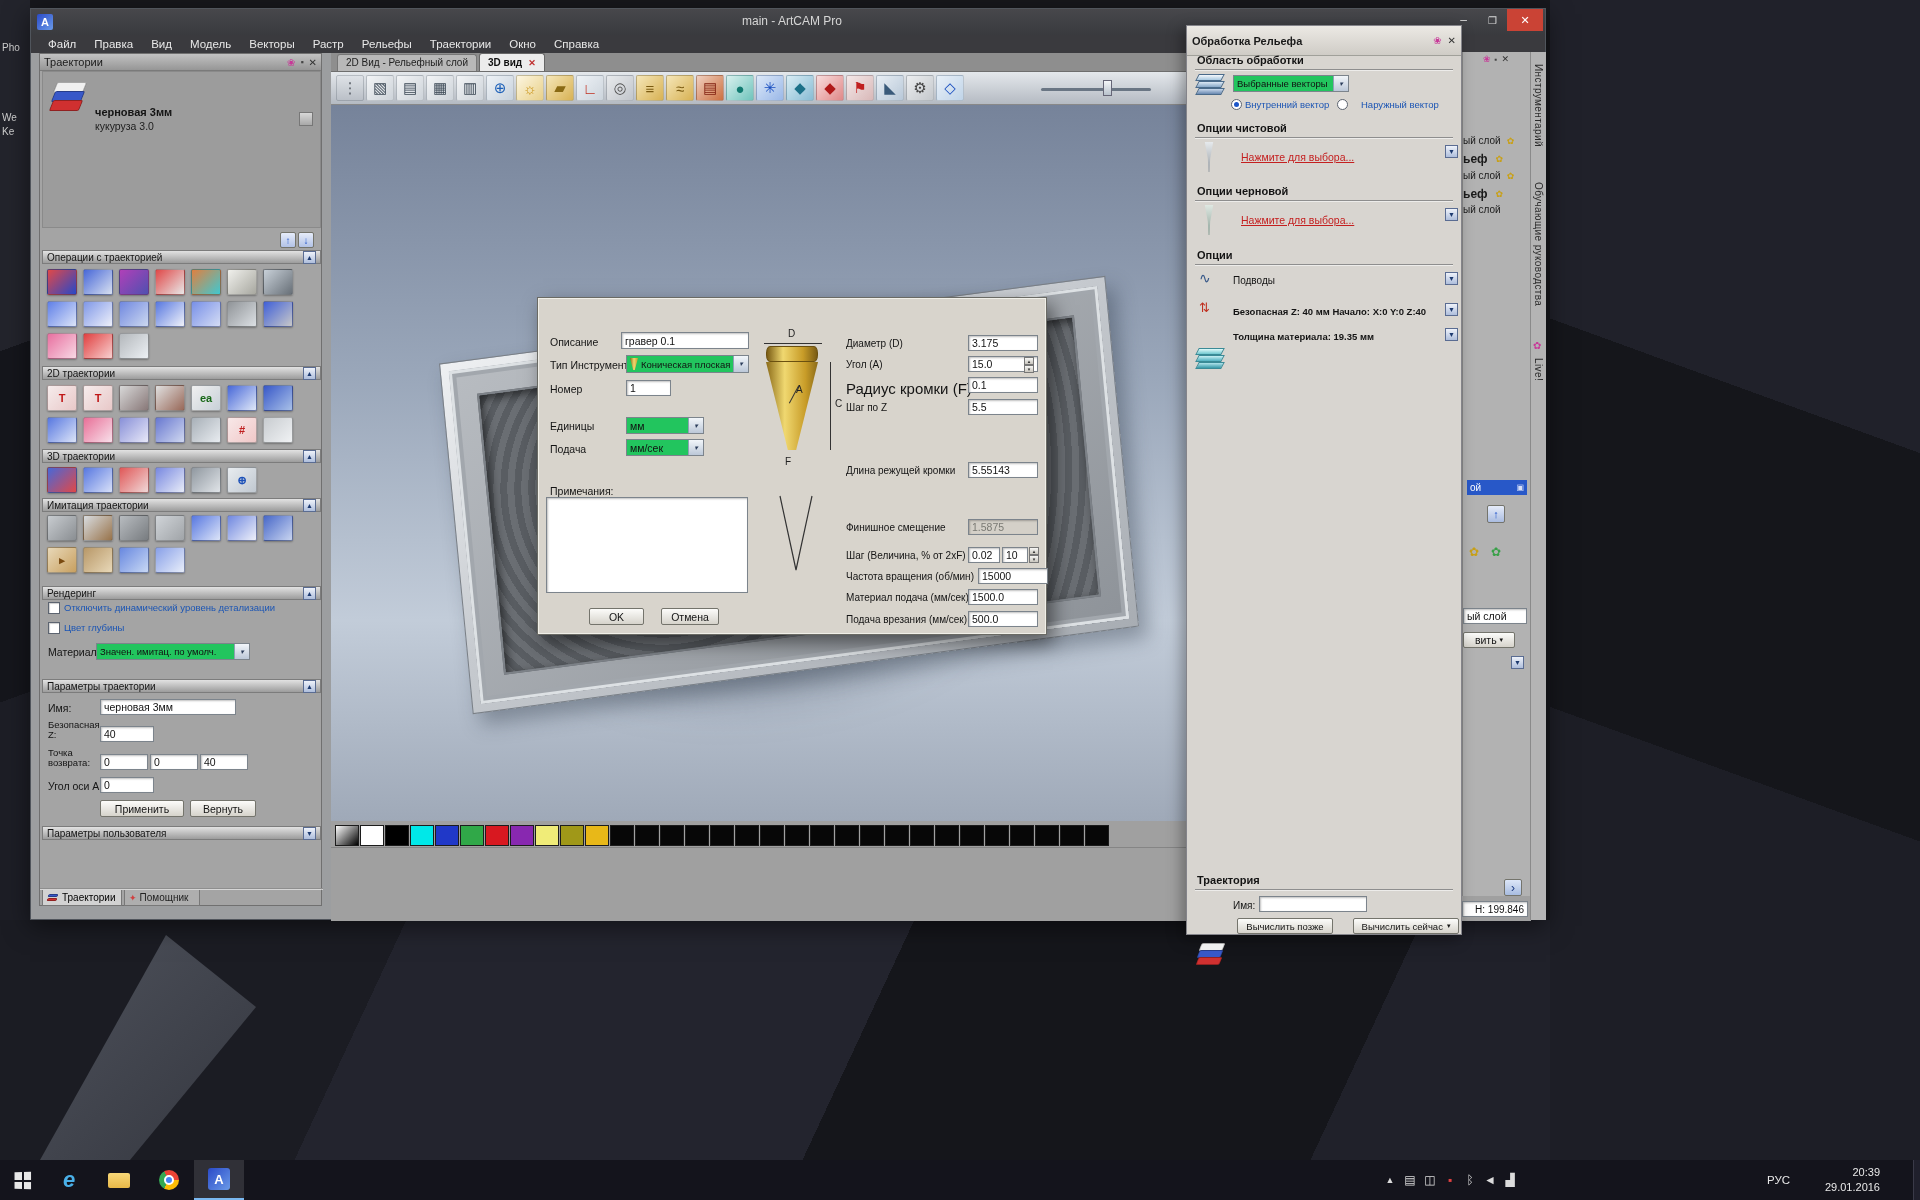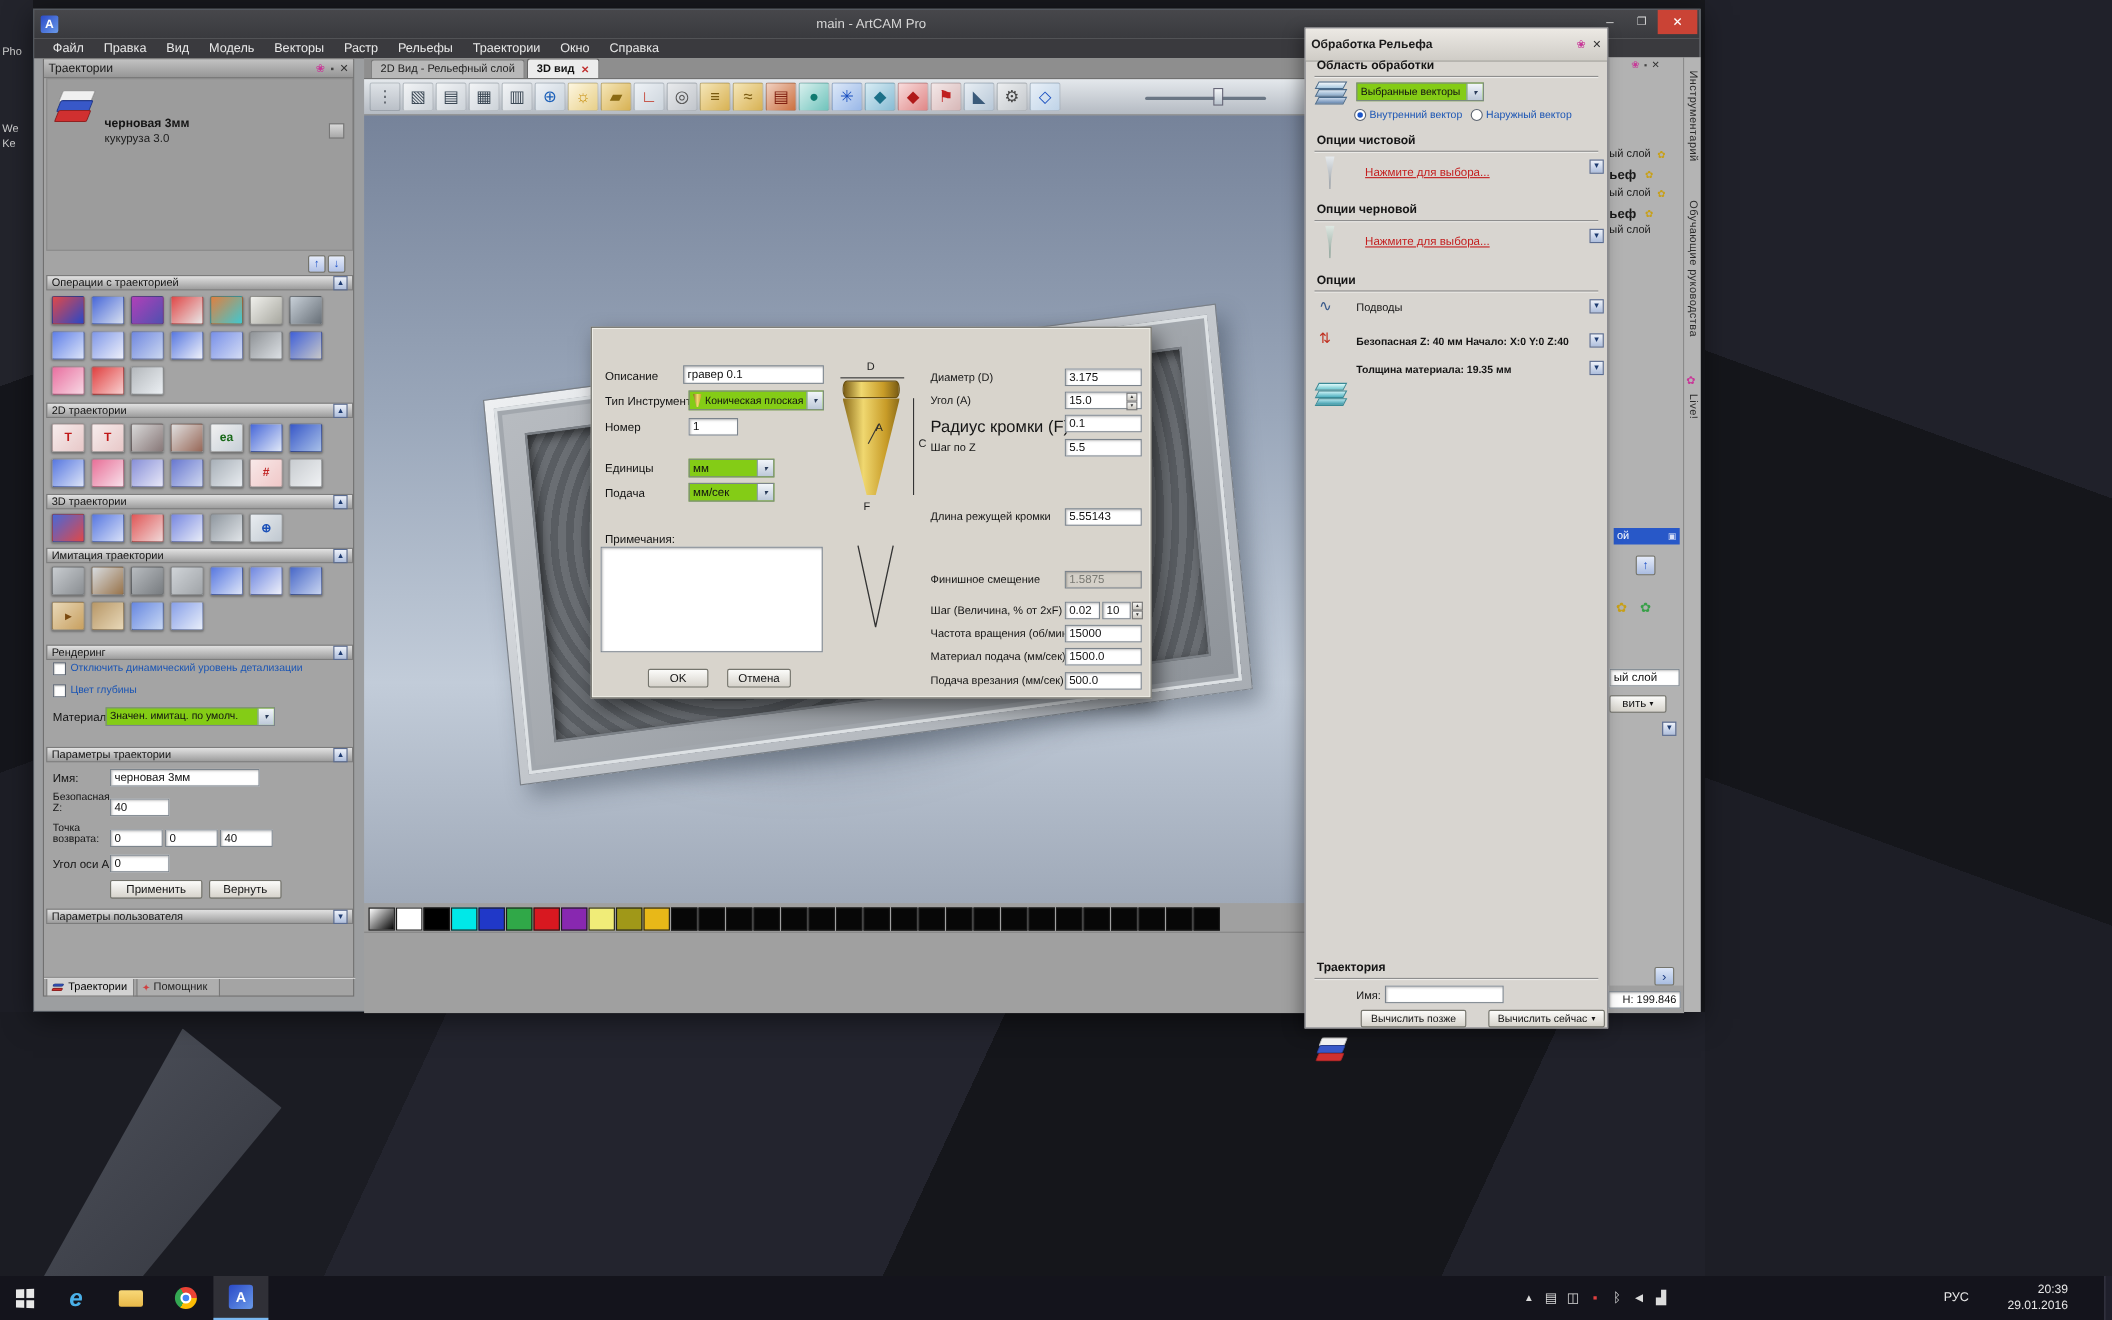--- a/index.html
+++ b/index.html
@@ -4,21 +4,21 @@
 <style>
 *{margin:0;padding:0;box-sizing:border-box}
 html,body{width:1920px;height:1200px}
 body{position:relative;overflow:hidden;background:#17181d;font-family:"Liberation Sans",sans-serif}
 .abs{position:absolute}
 .f{display:flex;align-items:center}
 .sec{height:14px;background:linear-gradient(#e2e2e2,#9c9c9c);border:1px solid #7c7c7c;font-size:10px;color:#141414;display:flex;align-items:center;padding:0 4px}
 .tgl{width:13px;height:13px;background:linear-gradient(#eef2fa,#aebedc);border:1px solid #5a6c92;font-size:7px;color:#1d3a70;display:flex;align-items:center;justify-content:center;margin-left:auto}
 .inp{background:#fff;border:1px solid #7c848c;box-shadow:inset 1px 1px 2px rgba(0,0,0,.25);font-size:10.5px;color:#111;padding:0 3px;display:flex;align-items:center}
 .btn{background:linear-gradient(#fcfcfa,#d6d3cb);border:1px solid #74746c;border-radius:2px;font-size:10.5px;color:#141414;display:flex;align-items:center;justify-content:center}
-.dd{background:#84cc16;border:1px solid #7c848c;font-size:10.5px;color:#111;display:flex;align-items:center;padding-left:3px;white-space:nowrap;overflow:hidden}
+.dd{background:#22c55e;border:1px solid #7c848c;font-size:10.5px;color:#111;display:flex;align-items:center;padding-left:3px;white-space:nowrap;overflow:hidden}
 .dd .ar{margin-left:auto;align-self:stretch;width:15px;background:linear-gradient(#f2f6fa,#bcc8d8);border-left:1px solid #8ea0b4;display:flex;align-items:center;justify-content:center;font-size:7px;color:#2a3c5a;flex:none}
 .mi{width:30px;height:26px;border-radius:2px;margin:3px;border:1px solid rgba(40,40,40,.35);box-shadow:0 1px 2px rgba(0,0,0,.3);display:flex;align-items:center;justify-content:center;font-size:11px;font-weight:bold}
 .tbi{width:28px;height:26px;margin:1px;border-radius:2px;border:1px solid rgba(90,100,110,.3);display:flex;align-items:center;justify-content:center;font-size:15px}
 .sw{width:24px;height:21px;border:1px solid #1c1c1c;margin-right:1px;flex:none}
 .mitem{padding:1px 9px;font-size:11.5px;color:#e8e8e8;cursor:default}
 .cb{width:12px;height:12px;background:#fff;border:1px solid #5c6470;box-shadow:inset 1px 1px 1px rgba(0,0,0,.2)}
 .bluetxt{color:#1b55b4}
 .radio{width:11px;height:11px;border-radius:50%;background:#fff;border:1px solid #5c6470}
 .radio.sel::after{content:"";display:block;width:5px;height:5px;margin:2px auto;border-radius:50%;background:#1b55c8}
 .sepl{height:1px;background:#8e8e8e;box-shadow:0 1px 0 rgba(255,255,255,.55)}
@@ -478,21 +478,21 @@
       <span>0.02</span>
     </div>
   <div class="abs inp" style="left:464px;top:249px;width:26px;height:16px">
       <span>10</span>
     </div>
   <span class="abs spin" style="left:491px;top:249px;height:16px">
       <b>▴</b>
       <b>▾</b>
     </span>
   <div class="abs" style="left:308px;top:273px;font-size:10px;color:#141414">Частота вращения (об/мин)</div>
-  <div class="abs inp" style="left:430px;top:270px;width:70px;height:16px">
+  <div class="abs inp" style="left:440px;top:270px;width:70px;height:16px">
       <span>15000</span>
     </div>
   <div class="abs" style="left:308px;top:294px;font-size:10px;color:#141414">Материал подача (мм/сек)</div>
   <div class="abs inp" style="left:430px;top:291px;width:70px;height:16px">
       <span>1500.0</span>
     </div>
   <div class="abs" style="left:308px;top:316px;font-size:10px;color:#141414">Подача врезания (мм/сек)</div>
   <div class="abs inp" style="left:430px;top:313px;width:70px;height:16px">
       <span>500.0</span>
     </div>
@@ -515,21 +515,21 @@
   <div class="abs dd" style="left:46px;top:49px;width:116px;height:17px">
       <span style="font-size:9.5px">Выбранные векторы</span>
       <i class="ar">▾</i>
     </div>
   <div class="abs f" style="left:44px;top:73px">
       <span class="radio sel"></span>
       <span class="bluetxt" style="font-size:9.5px;margin-left:3px">Внутренний вектор</span>
     </div>
   <div class="abs f" style="left:150px;top:73px">
       <span class="radio"></span>
-      <span class="bluetxt" style="font-size:9.5px;margin-left:3px">Наружный вектор</span>
+      <span class="bluetxt" style="font-size:9.5px;margin-left:13px">Наружный вектор</span>
     </div>
 
   <div class="abs" style="left:10px;top:96px;font-size:11px;font-weight:bold;color:#141414">Опции чистовой</div>
   <div class="abs sepl" style="left:8px;top:111px;width:258px"></div>
   <div class="abs engrv" style="left:16px;top:116px"></div>
   <div class="abs redlink" style="left:54px;top:125px">Нажмите для выбора...</div>
   <div class="abs tgl" style="left:258px;top:119px">▼</div>
 
   <div class="abs" style="left:10px;top:159px;font-size:11px;font-weight:bold;color:#141414">Опции черновой</div>
   <div class="abs sepl" style="left:8px;top:174px;width:258px"></div>

